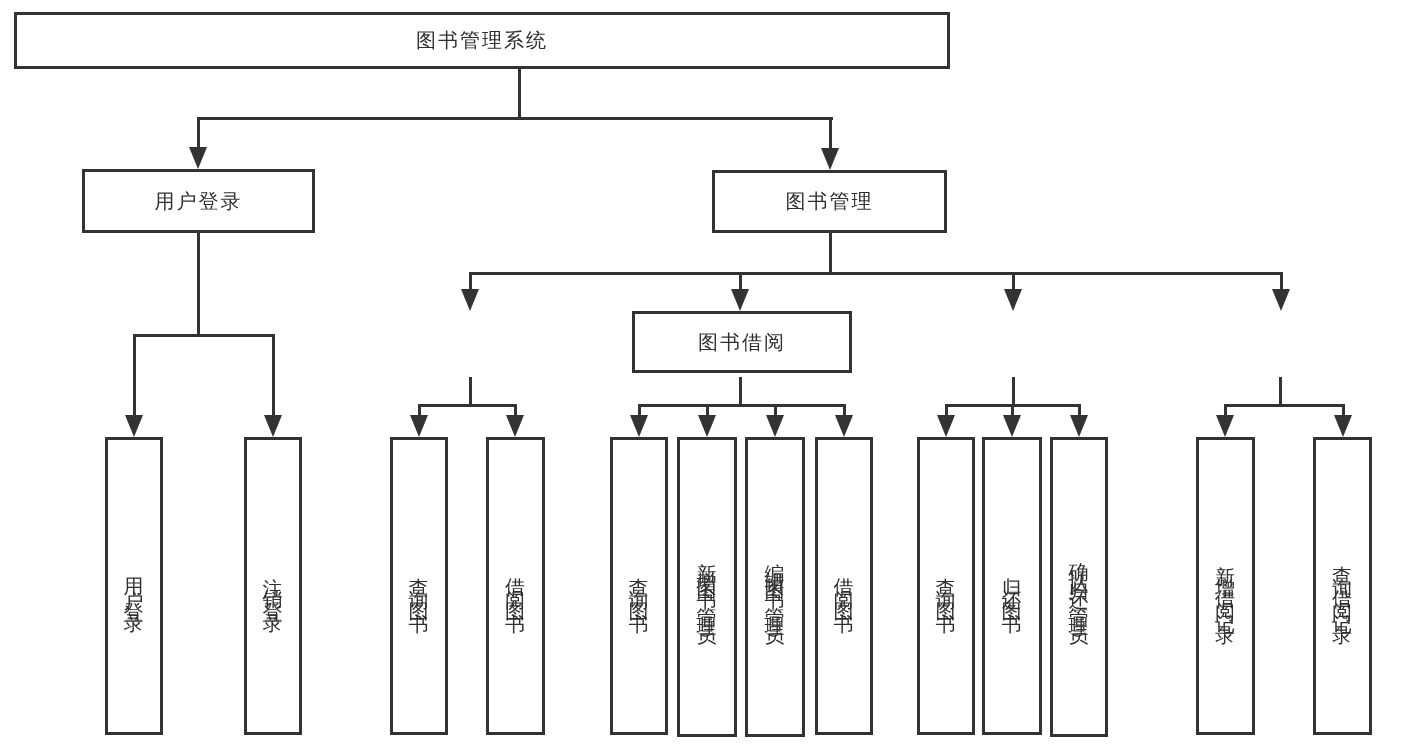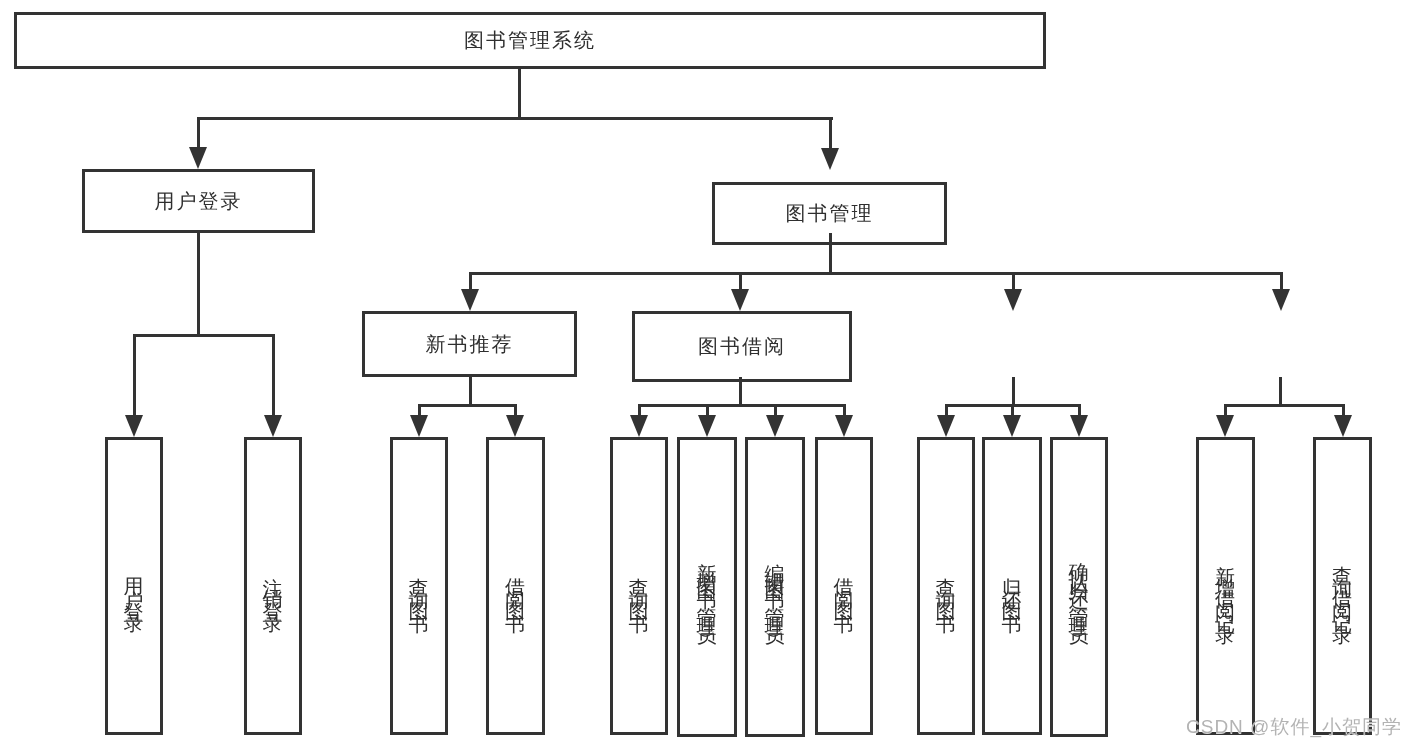--- a/index.html
+++ b/index.html
@@ -29,47 +29,45 @@
     position:absolute; left:1186px; top:714px; z-index:5;
     font-size:19px; color:#b3b3b3; letter-spacing:1px; white-space:nowrap;
     text-shadow:0 1px 0 rgba(255,255,255,0.8);
   }
 </style>
 </head>
 <body>
 
 <div id="canvas">
 
-  <div class="box" style="left:14px; top:12px; width:1032px; height:57px;">图书管理系统</div>
+  <div class="box" style="left:14px; top:12px; width:936px; height:57px;">图书管理系统</div>
 
   <div class="box" style="left:82px; top:169px; width:233px; height:64px;">用户登录</div>
-  <div class="box" style="left:712px; top:182px; width:235px; height:63px;">图书管理</div>
+  <div class="box" style="left:712px; top:170px; width:235px; height:63px;">图书管理</div>
 
-  <div class="box" style="left:362px; top:311px; width:215px; height:66px;">新书推荐</div>
-  <div class="box" style="left:632px; top:311px; width:220px; height:71px;">图书借阅</div>
+  <div class="box" style="left:632px; top:311px; width:220px; height:62px;">图书借阅</div>
 
   <div class="box leaf" style="left:105px; top:437px; width:58px; height:298px;">用户登录</div>
   <div class="box leaf" style="left:244px; top:437px; width:58px; height:298px;">注销登录</div>
 
   <div class="box leaf" style="left:390px; top:437px; width:58px; height:298px;">查询图书</div>
   <div class="box leaf" style="left:486px; top:437px; width:59px; height:298px;">借阅图书</div>
 
   <div class="box leaf" style="left:610px; top:437px; width:58px; height:298px;">查询图书</div>
   <div class="box leaf leaf-long" style="left:677px; top:437px; width:60px; height:300px;">新增图书（管理员）</div>
   <div class="box leaf leaf-long" style="left:745px; top:437px; width:60px; height:300px;">编辑图书（管理员）</div>
   <div class="box leaf" style="left:815px; top:437px; width:58px; height:298px;">借阅图书</div>
 
   <div class="box leaf" style="left:917px; top:437px; width:58px; height:298px;">查询图书</div>
   <div class="box leaf" style="left:982px; top:437px; width:60px; height:298px;">归还图书</div>
   <div class="box leaf leaf-long" style="left:1050px; top:437px; width:58px; height:300px;">确认归还（管理员）</div>
 
   <div class="box leaf" style="left:1196px; top:437px; width:59px; height:298px;">新增借阅记录</div>
   <div class="box leaf" style="left:1313px; top:437px; width:59px; height:298px;">查询借阅记录</div>
 
-  <div class="watermark">CSDN @软件_小贺同学</div>
 
 <div class="vline" style="left: 518px; top: 68px; width: 3px; height: 50px;"></div>
     <div class="vline" style="left: 197px; top: 118px; width: 3px; height: 33px;"></div>
     <div class="vline" style="left: 829px; top: 118px; width: 3px; height: 34px;"></div>
     <div class="vline" style="left: 197px; top: 233px; width: 3px; height: 102px;"></div>
     <div class="vline" style="left: 133px; top: 335px; width: 3px; height: 84px;"></div>
     <div class="vline" style="left: 272px; top: 335px; width: 3px; height: 84px;"></div>
     <div class="vline" style="left: 829px; top: 233px; width: 3px; height: 40px;"></div>
     <div class="vline" style="left: 469px; top: 273px; width: 3px; height: 20px;"></div>
     <div class="vline" style="left: 739px; top: 273px; width: 3px; height: 20px;"></div>

